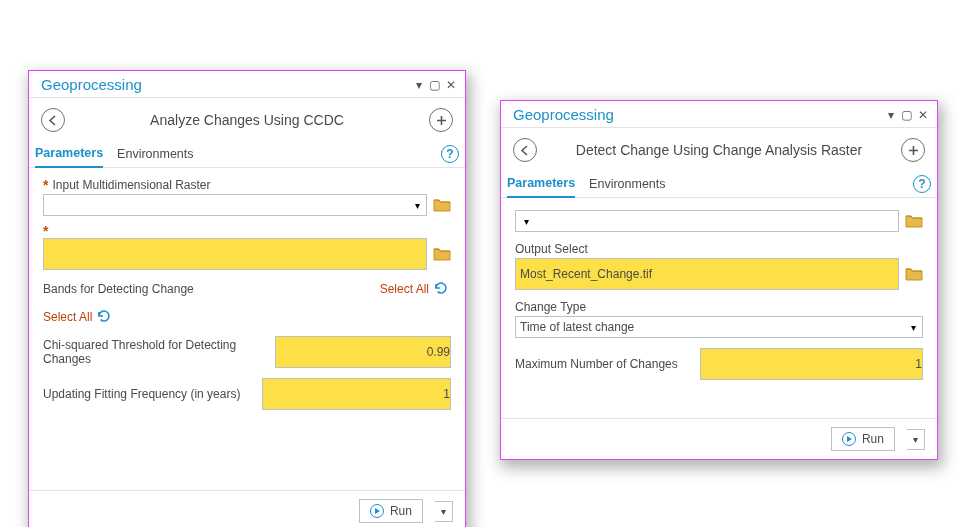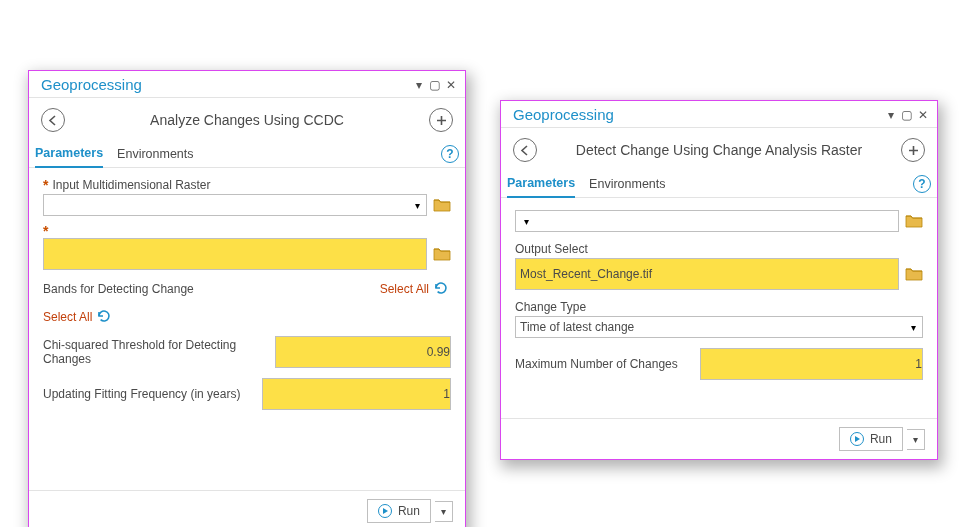--- a/index.html
+++ b/index.html
@@ -61,21 +61,21 @@
   .folder-icon svg{width:18px;height:18px;}
   .inline-row{display:flex;align-items:center;justify-content:space-between;margin:4px 0 10px 0;}
   .select-all{color:#c2410c;margin-right:4px;}
   .reset-icon{width:18px;height:18px;cursor:pointer;}
   .reset-icon svg{width:16px;height:16px;}
   .num-row{display:flex;align-items:center;justify-content:space-between;margin-bottom:10px;gap:22px;}
   .num-row .nlbl{max-width:210px;}
   .num-row input{width:168px;text-align:right;padding-right:0;}
   .footer{
     position:absolute;bottom:0;left:0;right:0;border-top:1px solid #e3e3e3;
-    display:flex;justify-content:flex-end;align-items:center;padding:8px 12px;gap:4px;
+    display:flex;justify-content:flex-end;align-items:center;padding:8px 12px;gap:12px;
   }
   .run-btn{
     display:flex;align-items:center;gap:6px;border:1px solid var(--border);
     padding:4px 10px;cursor:pointer;background:#fff;
   }
   .run-btn .play{width:14px;height:14px;border:1.4px solid var(--accent);border-radius:50%;
     display:flex;align-items:center;justify-content:center;}
   .run-btn .play::after{content:"";border-left:5px solid var(--accent);border-top:3.5px solid transparent;border-bottom:3.5px solid transparent;margin-left:1px;}
   .run-caret{border:1px solid var(--border);border-left:none;padding:4px 6px;cursor:pointer;background:#fff;font-size:10px;}
 </style>

